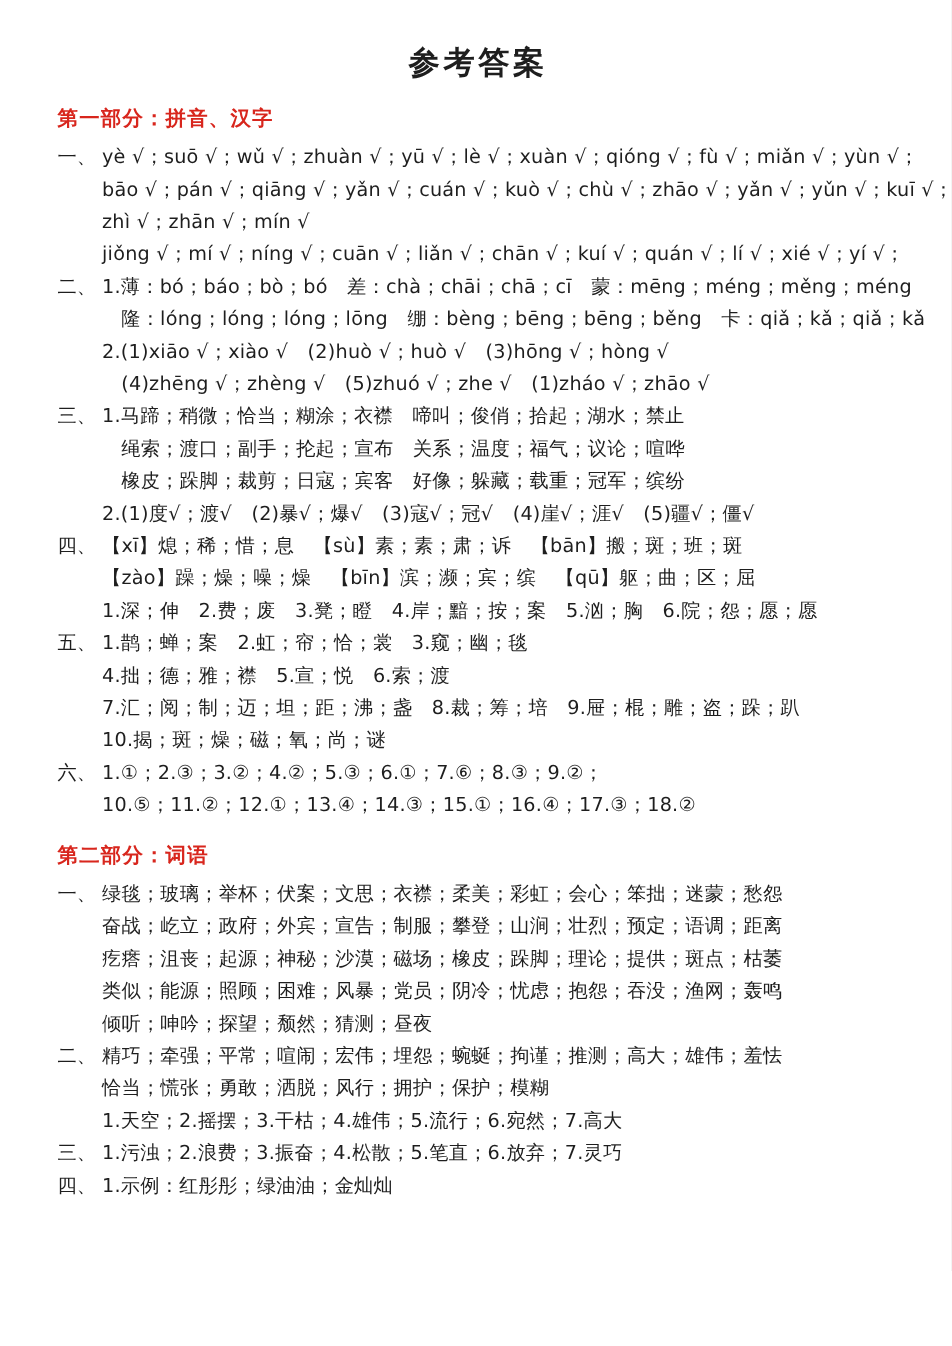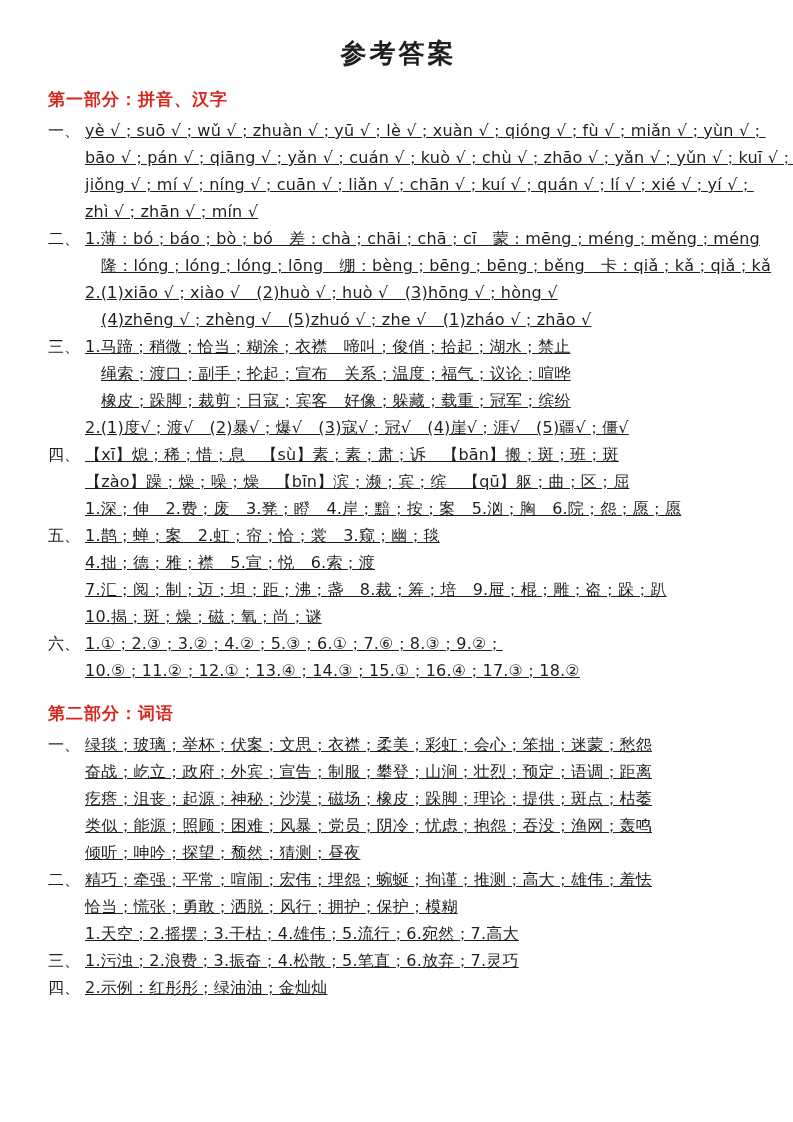--- a/index.html
+++ b/index.html
@@ -17,41 +17,41 @@
   }
   .section-heading {
     color:var(--accent); font-weight:bold; font-size:17px;
     line-height:27px; margin:16px 0 4px 0; letter-spacing:1px;
   }
   .section-heading.first { }
   .item { display:flex; align-items:flex-start; }
   .marker {
     flex:0 0 37px; font-size:16px; line-height:27px; white-space:nowrap;
   }
-  .content { flex:1; min-width:0;text-decoration:underline; }
+  .content { flex:1; min-width:0; }
   .line {
     font-size:16px; line-height:27px; white-space:nowrap;
     letter-spacing:0.2px;
   }
   .line.indent-1 { padding-left:16px; }
 </style>
 </head>
 <body>
 
 <div class="page">
   <h1 class="title">参考答案</h1>
   <div id="doc">
       <div class="section-heading first">第一部分：拼音、汉字</div>
       <div class="item">
         <span class="marker">一、</span>
         <div class="content">
           <div class="line">yè √；suō √；wǔ √；zhuàn √；yū √；lè √；xuàn √；qióng √；fù √；miǎn √；yùn √；</div>
           <div class="line">bāo √；pán √；qiāng √；yǎn √；cuán √；kuò √；chù √；zhāo √；yǎn √；yǔn √；kuī √；</div>
+          <div class="line">zhì √；zhān √；mín √</div>
           <div class="line">jiǒng √；mí √；níng √；cuān √；liǎn √；chān √；kuí √；quán √；lí √；xié √；yí √；</div>
-          <div class="line">zhì √；zhān √；mín √</div>
         </div>
       </div>
       <div class="item">
         <span class="marker">二、</span>
         <div class="content">
           <div class="line">1.薄：bó；báo；bò；bó　差：chà；chāi；chā；cī　蒙：mēng；méng；měng；méng</div>
           <div class="line indent-1">隆：lóng；lóng；lóng；lōng　绷：bèng；bēng；bēng；běng　卡：qiǎ；kǎ；qiǎ；kǎ</div>
           <div class="line">2.(1)xiāo √；xiào √　(2)huò √；huò √　(3)hōng √；hòng √</div>
           <div class="line indent-1">(4)zhēng √；zhèng √　(5)zhuó √；zhe √　(1)zháo √；zhāo √</div>
         </div>
@@ -110,17 +110,17 @@
       </div>
       <div class="item">
         <span class="marker">三、</span>
         <div class="content">
           <div class="line">1.污浊；2.浪费；3.振奋；4.松散；5.笔直；6.放弃；7.灵巧</div>
         </div>
       </div>
       <div class="item">
         <span class="marker">四、</span>
         <div class="content">
-          <div class="line">2.示例：红彤彤；绿油油；金灿灿</div>
+          <div class="line">1.示例：红彤彤；绿油油；金灿灿</div>
         </div>
       </div>
     </div>
 </div>
 
 </body></html>

